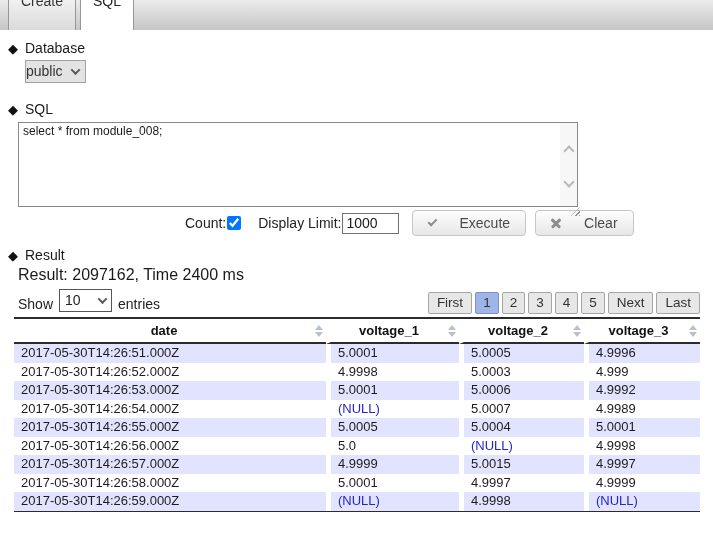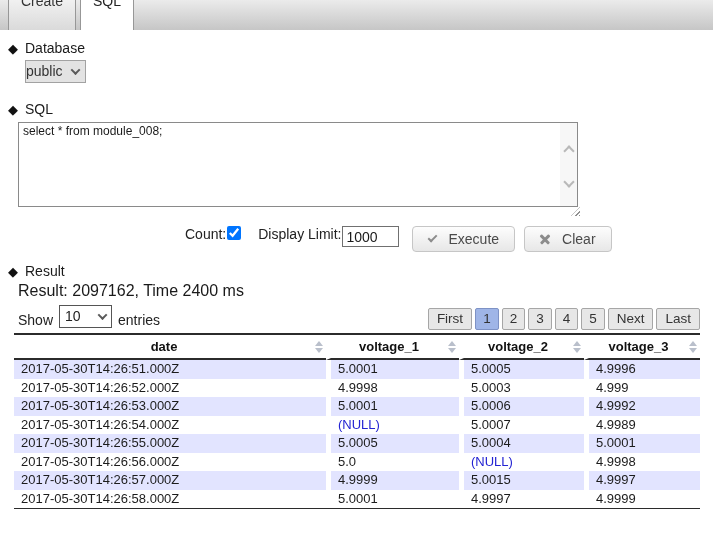--- a/index.html
+++ b/index.html
@@ -29,25 +29,25 @@
   .sql-box textarea { width:calc(100% - 17px); height:100%; border:none; resize:none; outline:none; padding:1px 4px; font-family:"Liberation Sans", sans-serif; font-size:12px; color:#1a1a1a; overflow:hidden; }
   .scrollbar { position:absolute; top:0; right:0; width:17px; height:100%; background:#f7f7f7; display:flex; flex-direction:column; justify-content:space-between; align-items:center; padding:20px 0 16px; }
   .chev-up, .chev-dn { width:8px; height:8px; border-right:2px solid #b9b9b9; border-bottom:2px solid #b9b9b9; }
   .chev-up { transform:rotate(-135deg); margin-top:4px; }
   .chev-dn { transform:rotate(45deg); margin-bottom:4px; }
   .resize-handle { position:absolute; right:-3px; bottom:-10px; width:9px; height:9px;
      background:repeating-linear-gradient(135deg, #8f8f8f 0 1px, transparent 1px 3px);
      clip-path:polygon(100% 0, 100% 100%, 0 100%); }
 
   
-  .controls { display:flex; margin:19px 0 0 185px; font-size:14px; height:26px; }
+  .controls { display:flex; align-items:center; margin:3px 0 0 185px; font-size:14px; height:26px; }
   .controls input[type=checkbox] { width:14px; height:14px; margin:0 0 0 1px; }
   .lbl-display { margin-left:17px; }
   .limit-input { width:57px; border:1px solid #707070; padding:2px 4px; font-size:14px; font-family:"Liberation Sans",sans-serif; color:#1a1a1a; height:21px; }
-  .ui-btn { display:inline-flex; align-items:center; gap:12px; border:1px solid #c6c6c6; border-radius:4px; background:linear-gradient(#fdfdfd,#e7e7e7); padding:4px 15px; font-size:14px; color:#4a4a4a; cursor:default; }
+  .ui-btn { display:inline-flex; align-items:center; gap:23px; border:1px solid #c6c6c6; border-radius:4px; background:linear-gradient(#fdfdfd,#e7e7e7); padding:4px 15px; font-size:14px; color:#4a4a4a; cursor:default; }
   .btn-execute { margin-left:13px; }
   .btn-clear { margin-left:9px; }
   .ico-check { width:9px; height:5px; border-left:2px solid #8c8c8c; border-bottom:2px solid #8c8c8c; transform:rotate(-45deg); margin-top:-3px; }
   .ico-x { position:relative; width:10px; height:10px; }
   .ico-x::before, .ico-x::after { content:""; position:absolute; left:-1px; top:4px; width:12px; height:2.5px; background:#8c8c8c; border-radius:1px; }
   .ico-x::before { transform:rotate(45deg); }
   .ico-x::after { transform:rotate(-45deg); }
 
   
   .result-summary { margin:3px 0 0 18px; font-size:16px; color:#1a1a1a; }
@@ -212,19 +212,25 @@
         <td>4.9999</td>
         <td>5.0015</td>
         <td>4.9997</td>
       </tr>
       <tr class="even">
         <td>2017-05-30T14:26:58.000Z</td>
         <td>5.0001</td>
         <td>4.9997</td>
         <td>4.9999</td>
       </tr>
+      <tr class="odd">
+        <td>2017-05-30T14:26:59.000Z</td>
+        <td class="null">(NULL)</td>
+        <td>4.9998</td>
+        <td class="null">(NULL)</td>
+      </tr>
     </tbody>
 </table>
 
 
 
 
 
 
 </body></html>

